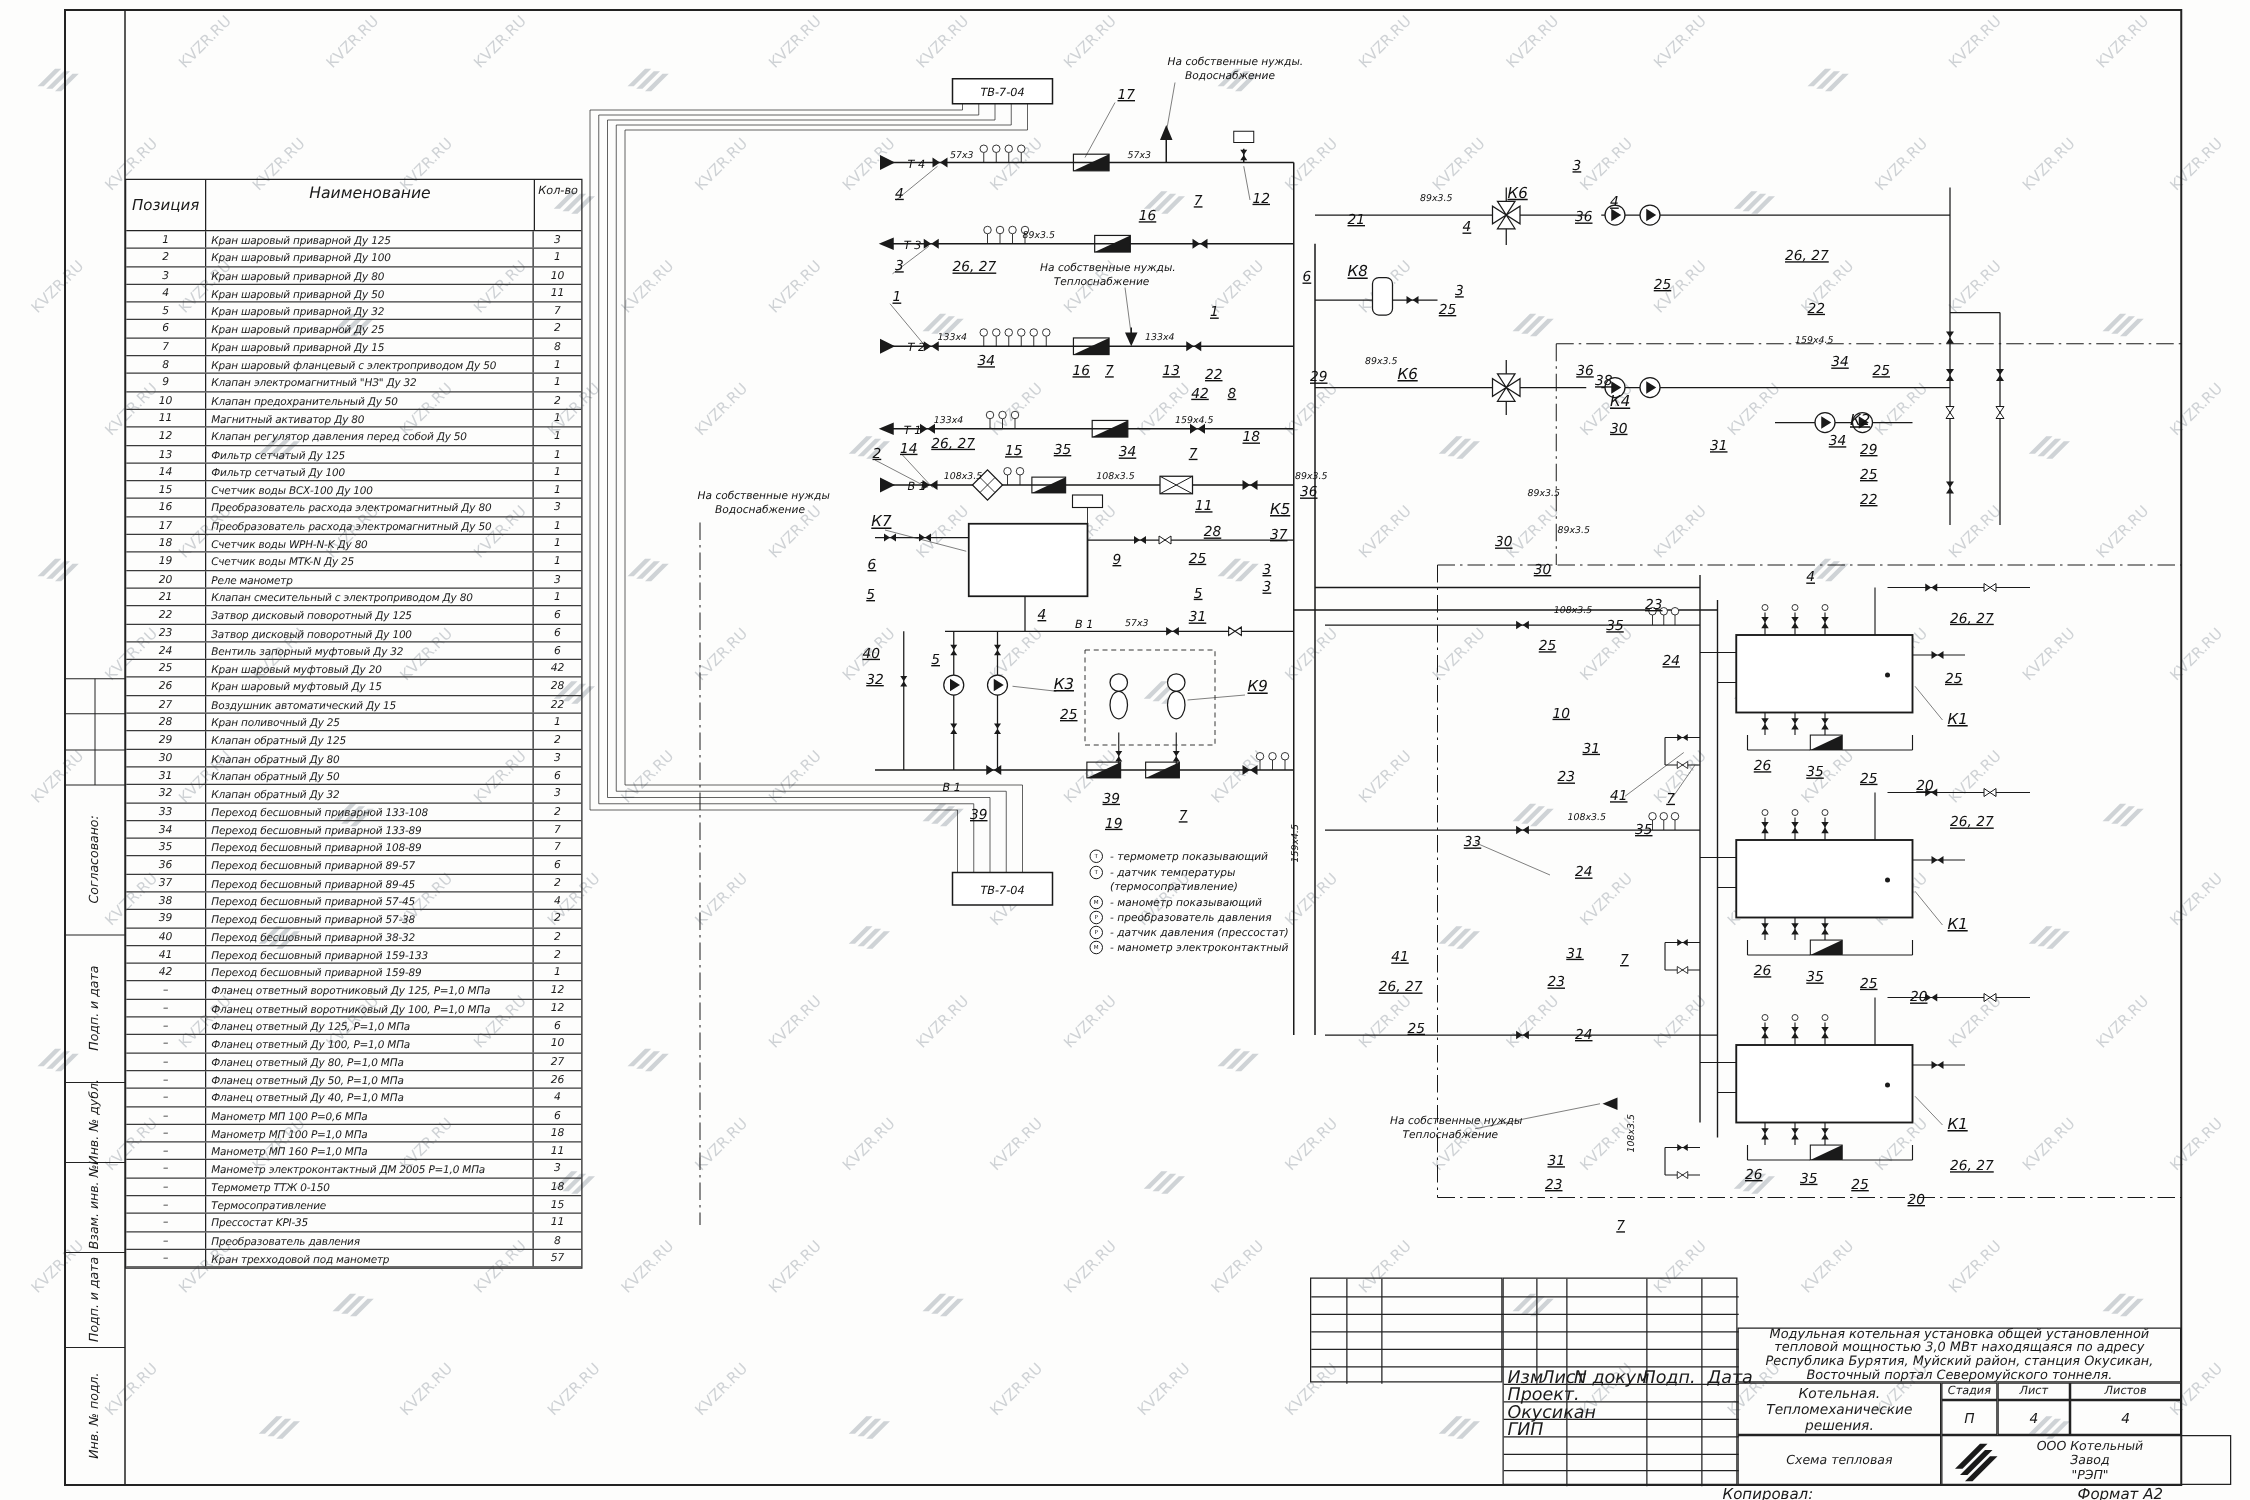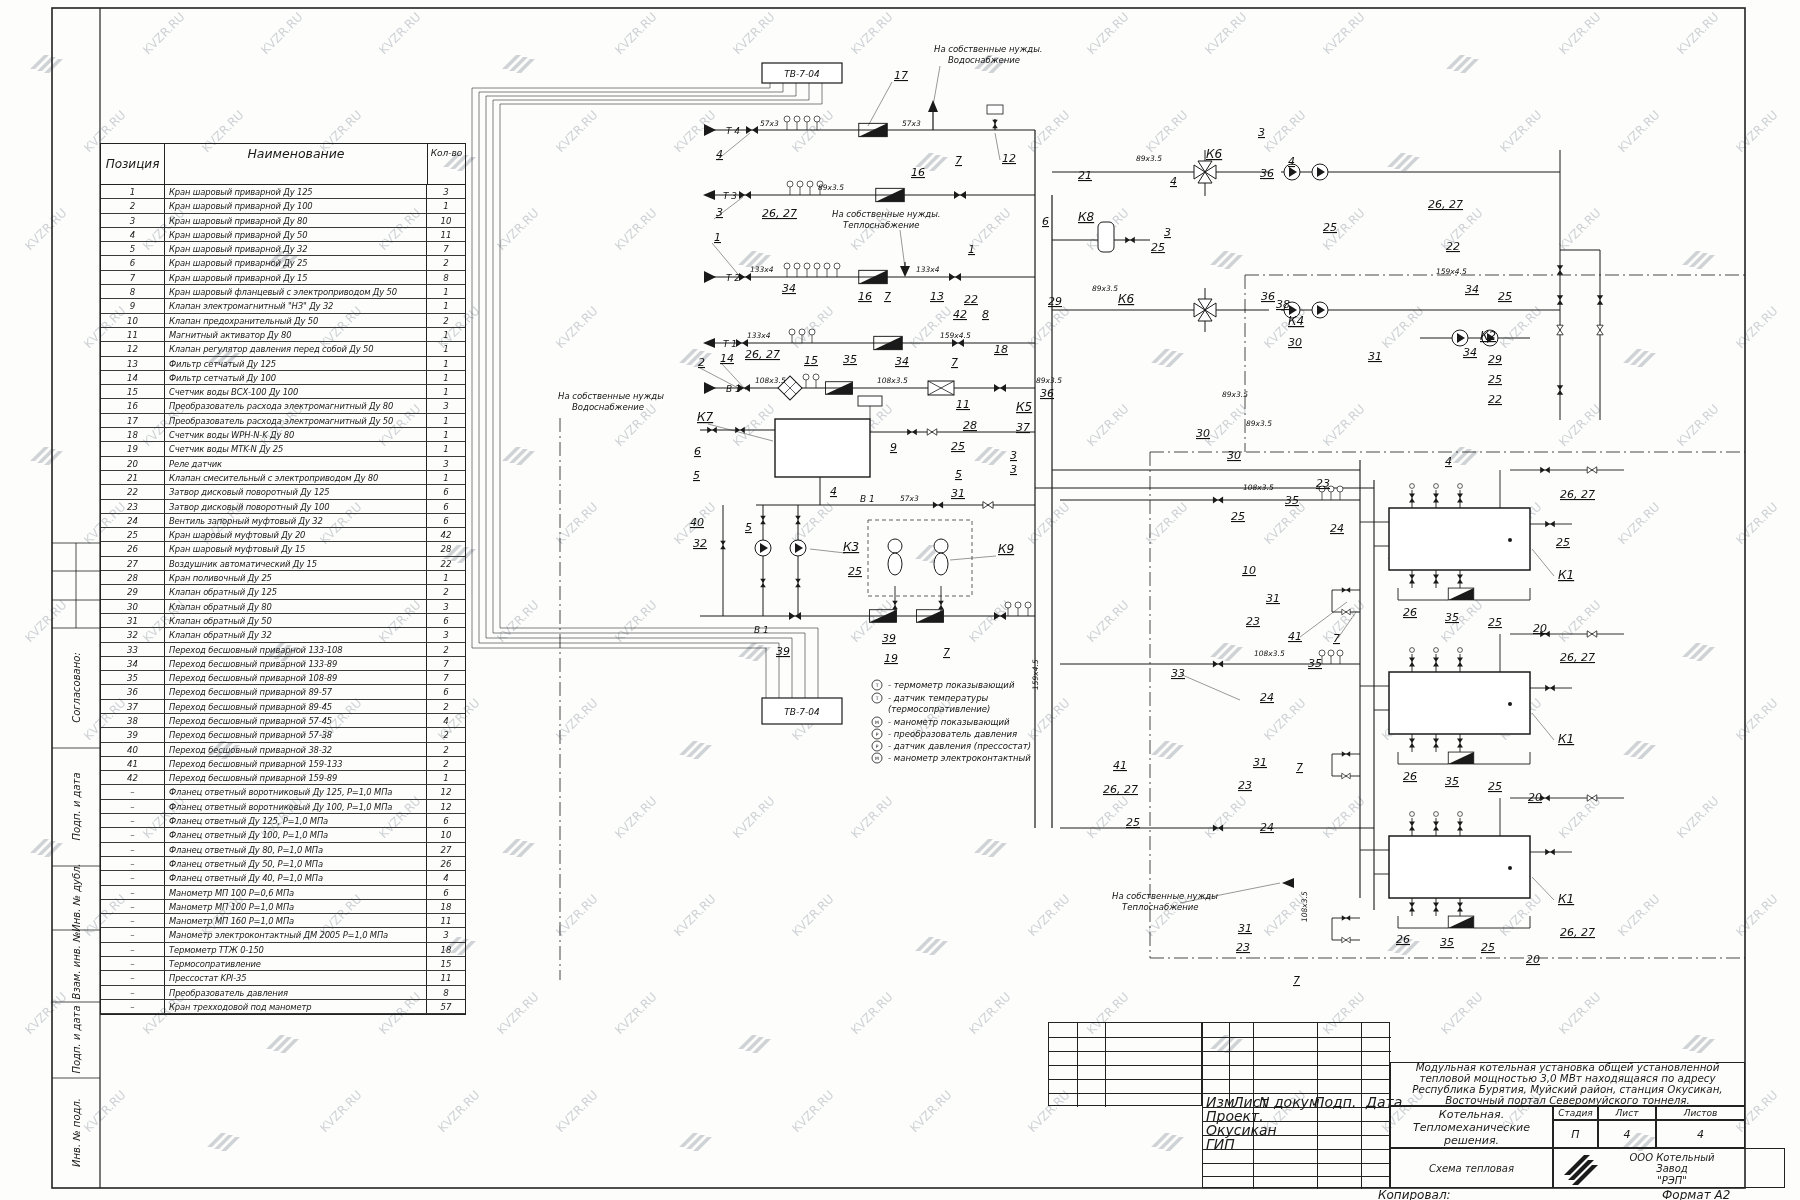--- a/index.html
+++ b/index.html
@@ -736,21 +736,21 @@
     <div class="c2">Счетчик  воды  WPH-N-K  Ду 80</div>
     <div class="c3">1</div>
   </div>
       <div class="spec-row">
     <div class="c1">19</div>
     <div class="c2">Счетчик  воды  MTK-N  Ду 25</div>
     <div class="c3">1</div>
   </div>
       <div class="spec-row">
     <div class="c1">20</div>
-    <div class="c2">Реле датчик</div>
+    <div class="c2">Реле манометр</div>
     <div class="c3">3</div>
   </div>
       <div class="spec-row">
     <div class="c1">21</div>
     <div class="c2">Клапан смесительный с электроприводом Ду 80</div>
     <div class="c3">1</div>
   </div>
       <div class="spec-row">
     <div class="c1">22</div>
     <div class="c2">Затвор дисковый поворотный Ду 125</div>

